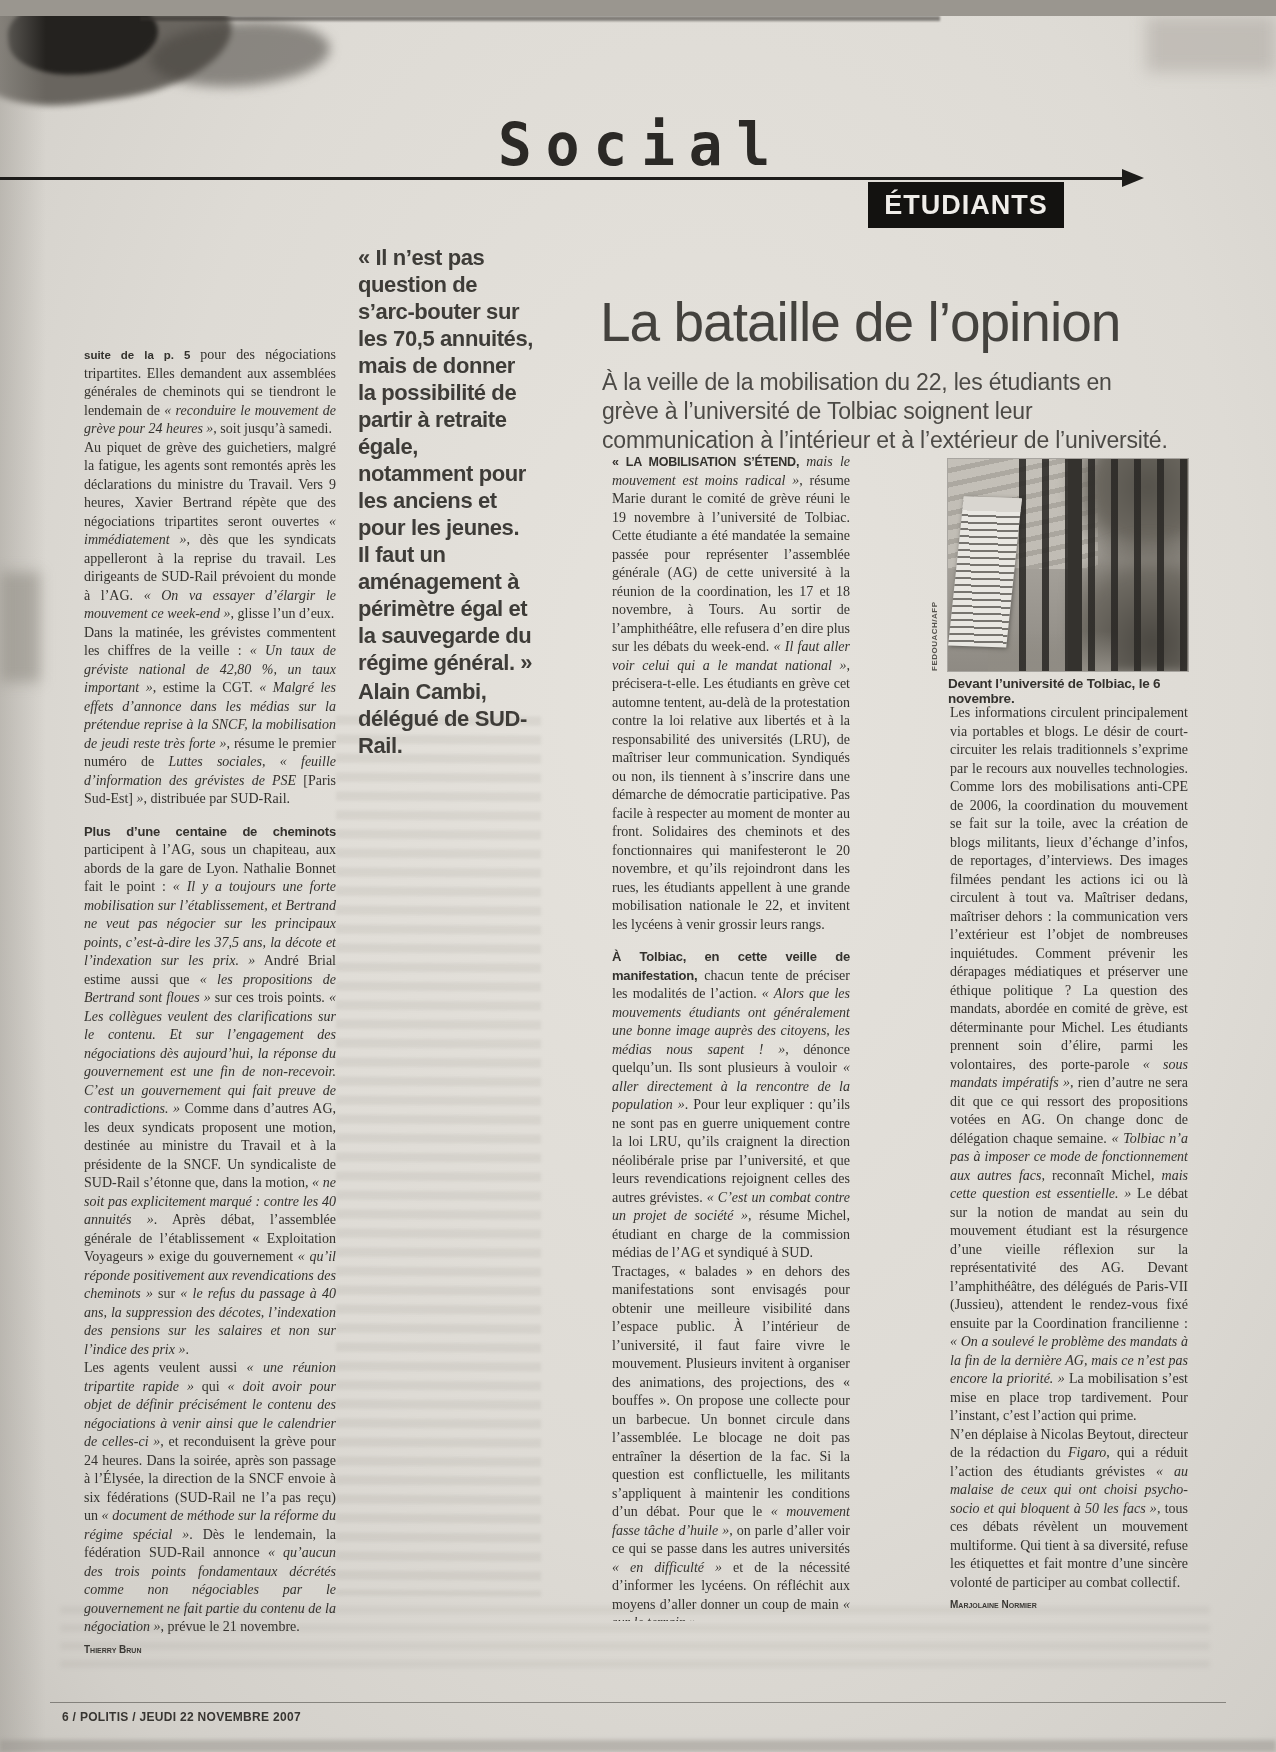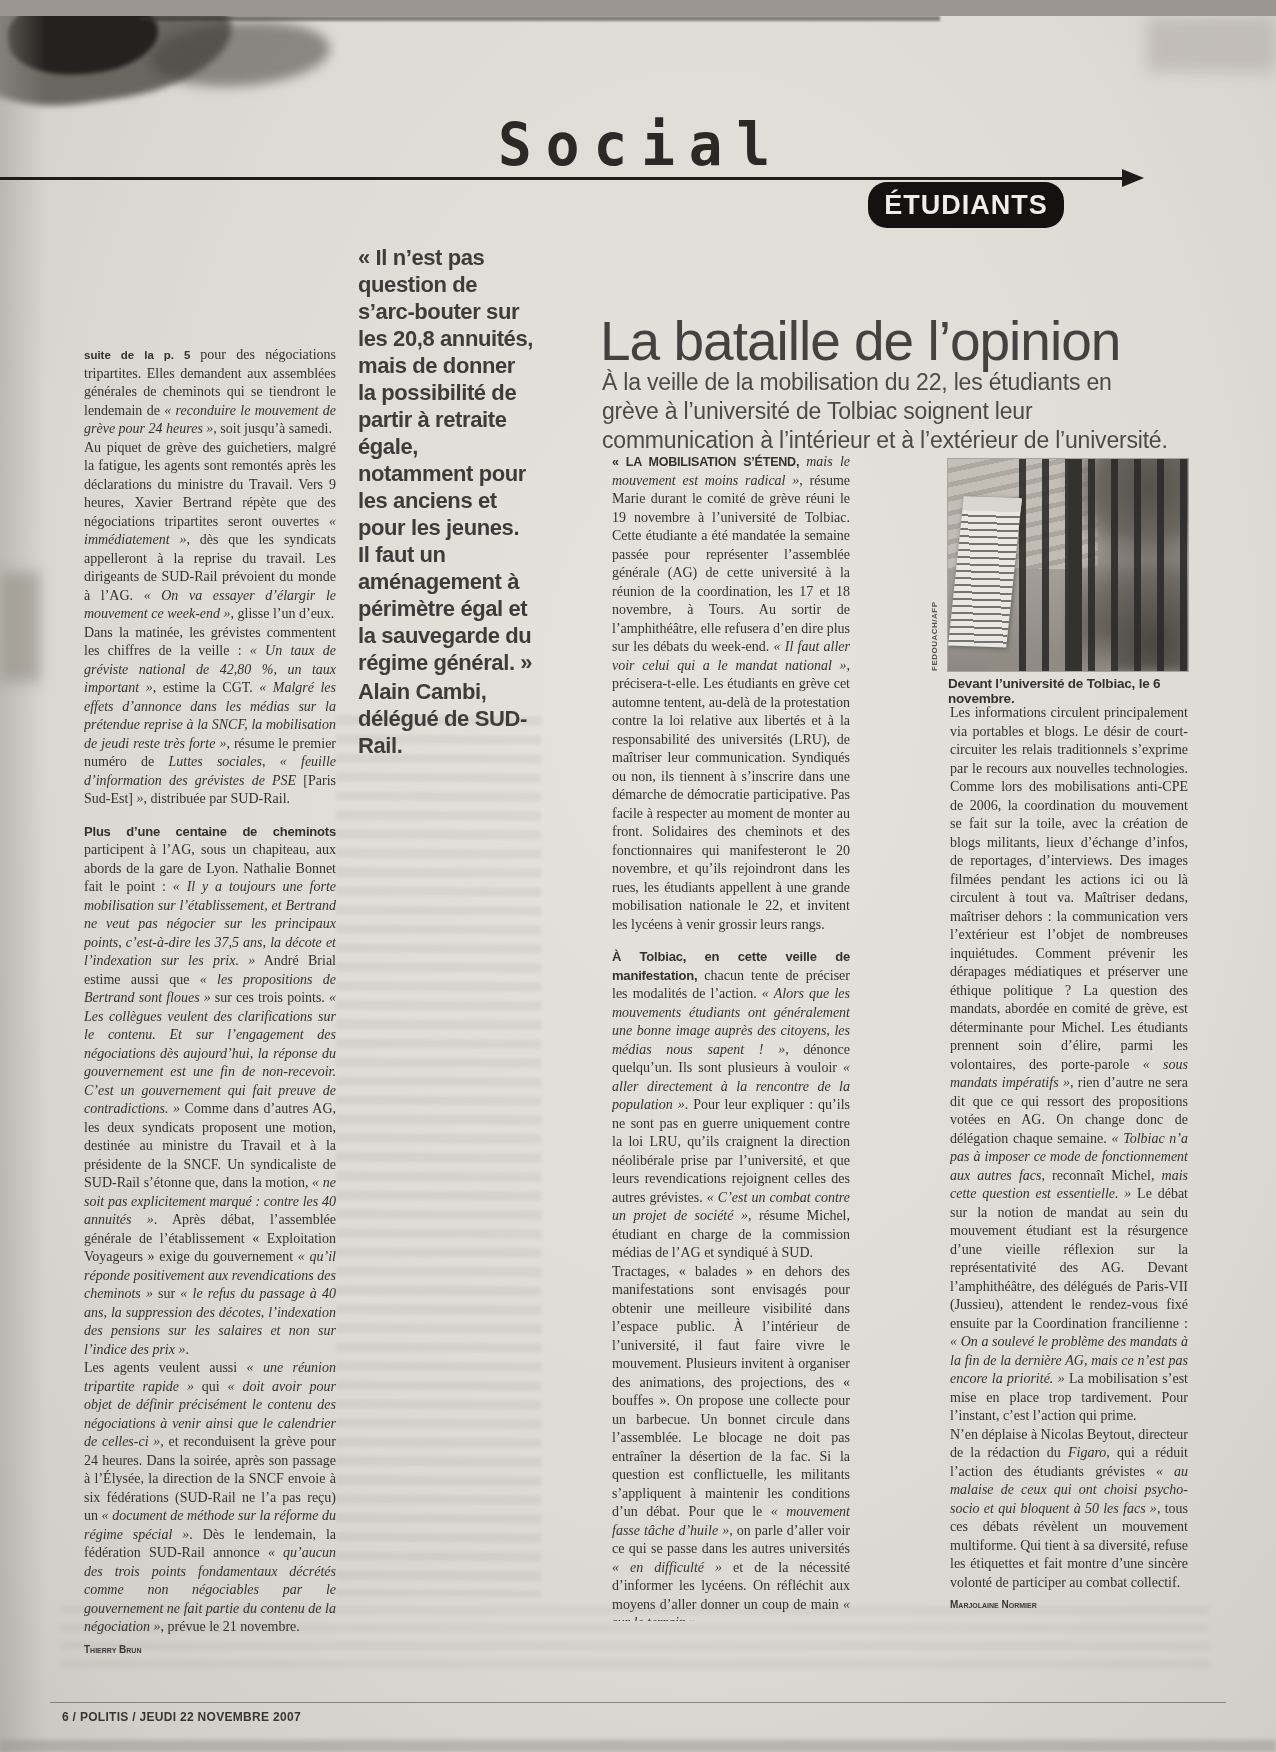--- a/index.html
+++ b/index.html
@@ -32,21 +32,21 @@
     font-size:56px;font-weight:600;letter-spacing:14px;color:#2b2926;
     transform:scaleY(1.04);
   }
   .arrow-rule{position:absolute;left:0;top:161px;width:1128px;height:3px;background:#1d1c1a;}
   .arrow-head{position:absolute;left:1122px;top:153px;width:0;height:0;
     border-left:22px solid #1d1c1a;border-top:9px solid transparent;border-bottom:9px solid transparent;}
   .badge{
     position:absolute;left:868px;top:166px;width:196px;height:46px;background:#131210;
     display:flex;align-items:center;justify-content:center;
     font-family:"Liberation Sans","DejaVu Sans",sans-serif;font-weight:bold;font-size:27px;
-    color:#efede9;letter-spacing:1px;border-radius:19px;
+    color:#efede9;letter-spacing:1px;
   }
   
   .serifcol{font-size:14px;line-height:18.5px;text-align:justify;}
   .seg-n{}
   .seg-i{font-style:italic;}
   .seg-b{font-family:"Liberation Sans","DejaVu Sans",sans-serif;font-weight:bold;font-size:13px;letter-spacing:-.2px;}
   .seg-bc{font-family:"Liberation Sans","DejaVu Sans",sans-serif;font-weight:bold;font-size:12.5px;letter-spacing:-.2px;}
   .seg-lead-note{font-family:"Liberation Sans","DejaVu Sans",sans-serif;font-weight:bold;font-size:11.5px;}
   .gap-before{margin-top:14px;}
   p{margin:0;}
@@ -63,21 +63,21 @@
   }
   
   .pullquote{
     position:absolute;left:358px;top:228px;width:176px;
     font-family:"Liberation Sans","DejaVu Sans",sans-serif;font-weight:bold;
     font-size:22px;line-height:27px;color:#3e3c38;letter-spacing:-.4px;text-align:left;
   }
   .pullquote .attrib{margin-top:2px;}
   
   .headline{
-    position:absolute;left:600px;top:293px;width:660px;
+    position:absolute;left:600px;top:274px;width:660px;
     font-family:"Liberation Sans","DejaVu Sans",sans-serif;font-weight:normal;
     font-size:55px;letter-spacing:-1px;color:#44423e;
   }
   .standfirst{
     position:absolute;left:602px;top:352px;width:568px;
     font-family:"Liberation Sans","DejaVu Sans",sans-serif;
     font-size:23px;line-height:29px;color:#4c4a46;letter-spacing:-.2px;
   }
   .main-col1{position:absolute;left:612px;top:437px;width:238px;height:1168px;overflow:hidden;}
   .main-col2{position:absolute;left:950px;top:688px;width:238px;height:912px;overflow:hidden;}
@@ -132,21 +132,21 @@
   <div class="left-article serifcol">
     <p><span class="seg-lead-note">suite de la p. 5  </span><span class="seg-n">pour des négociations tripartites. Elles demandent aux assemblées générales de cheminots qui se tiendront le lendemain de </span><span class="seg-i">« reconduire le mouvement de grève pour 24 heures »</span><span class="seg-n">, soit jusqu’à samedi.</span></p>
     <p><span class="seg-n">Au piquet de grève des guichetiers, malgré la fatigue, les agents sont remontés après les déclarations du ministre du Travail. Vers 9 heures, Xavier Bertrand répète que des négociations tripartites seront ouvertes </span><span class="seg-i">« immédiatement »</span><span class="seg-n">, dès que les syndicats appelleront à la reprise du travail. Les dirigeants de SUD-Rail prévoient du monde à l’AG. </span><span class="seg-i">« On va essayer d’élargir le mouvement ce week-end »</span><span class="seg-n">, glisse l’un d’eux.</span></p>
     <p><span class="seg-n">Dans la matinée, les grévistes commentent les chiffres de la veille : </span><span class="seg-i">« Un taux de gréviste national de 42,80 %, un taux important »</span><span class="seg-n">, estime la CGT. </span><span class="seg-i">« Malgré les effets d’annonce dans les médias sur la prétendue reprise à la SNCF, la mobilisation de jeudi reste très forte »</span><span class="seg-n">, résume le premier numéro de </span><span class="seg-i">Luttes sociales</span><span class="seg-n">, </span><span class="seg-i">« feuille d’information des grévistes de PSE </span><span class="seg-n">[Paris Sud-Est]</span><span class="seg-i"> »</span><span class="seg-n">, distribuée par SUD-Rail.</span></p>
     <p class="gap-before"><span class="seg-b">Plus d’une centaine de cheminots </span><span class="seg-n">participent à l’AG, sous un chapiteau, aux abords de la gare de Lyon. Nathalie Bonnet fait le point : </span><span class="seg-i">« Il y a toujours une forte mobilisation sur l’établissement, et Bertrand ne veut pas négocier sur les principaux points, c’est-à-dire les 37,5 ans, la décote et l’indexation sur les prix. »</span><span class="seg-n"> André Brial estime aussi que </span><span class="seg-i">« les propositions de Bertrand sont floues »</span><span class="seg-n"> sur ces trois points. </span><span class="seg-i">« Les collègues veulent des clarifications sur le contenu. Et sur l’engagement des négociations dès aujourd’hui, la réponse du gouvernement est une fin de non-recevoir. C’est un gouvernement qui fait preuve de contradictions. »</span><span class="seg-n"> Comme dans d’autres AG, les deux syndicats proposent une motion, destinée au ministre du Travail et à la présidente de la SNCF. Un syndicaliste de SUD-Rail s’étonne que, dans la motion, </span><span class="seg-i">« ne soit pas explicitement marqué : contre les 40 annuités »</span><span class="seg-n">. Après débat, l’assemblée générale de l’établissement « Exploitation Voyageurs » exige du gouvernement </span><span class="seg-i">« qu’il réponde positivement aux revendications des cheminots »</span><span class="seg-n"> sur </span><span class="seg-i">« le refus du passage à 40 ans, la suppression des décotes, l’indexation des pensions sur les salaires et non sur l’indice des prix »</span><span class="seg-n">.</span></p>
     <p><span class="seg-n">Les agents veulent aussi </span><span class="seg-i">« une réunion tripartite rapide »</span><span class="seg-n"> qui </span><span class="seg-i">« doit avoir pour objet de définir précisément le contenu des négociations à venir ainsi que le calendrier de celles-ci »</span><span class="seg-n">, et reconduisent la grève pour 24 heures. Dans la soirée, après son passage à l’Élysée, la direction de la SNCF envoie à six fédérations (SUD-Rail ne l’a pas reçu) un </span><span class="seg-i">« document de méthode sur la réforme du régime spécial »</span><span class="seg-n">. Dès le lendemain, la fédération SUD-Rail annonce </span><span class="seg-i">« qu’aucun des trois points fondamentaux décrétés comme non négociables par le gouvernement ne fait partie du contenu de la négociation »</span><span class="seg-n">, prévue le 21 novembre.</span></p>
     <div class="byline">Thierry Brun</div>
   </div>
 
   <div class="pullquote">
-    <div>« Il n’est pas question de s’arc-bouter sur les 20,8 annuités, mais de donner la possibilité de partir à retraite égale, notamment pour les anciens et pour les jeunes. Il faut un aménagement à périmètre égal et la sauvegarde du régime général. »</div>
+    <div>« Il n’est pas question de s’arc-bouter sur les 70,5 annuités, mais de donner la possibilité de partir à retraite égale, notamment pour les anciens et pour les jeunes. Il faut un aménagement à périmètre égal et la sauvegarde du régime général. »</div>
     <div class="attrib">Alain Cambi, délégué de SUD-Rail.</div>
   </div>
 
   <div class="headline">La bataille de l’opinion</div>
   <div class="standfirst">À la veille de la mobilisation du 22, les étudiants en grève à l’université de Tolbiac soignent leur communication à l’intérieur et à l’extérieur de l’université.</div>
 
   <div class="main-col1 serifcol">
     <p><span class="seg-bc">« LA MOBILISATION S’ÉTEND, </span><span class="seg-i">mais le mouvement est moins radical »</span><span class="seg-n">, résume Marie durant le comité de grève réuni le 19 novembre à l’université de Tolbiac. Cette étudiante a été mandatée la semaine passée pour représenter l’assemblée générale (AG) de cette université à la réunion de la coordination, les 17 et 18 novembre, à Tours. Au sortir de l’amphithéâtre, elle refusera d’en dire plus sur les débats du week-end. </span><span class="seg-i">« Il faut aller voir celui qui a le mandat national »</span><span class="seg-n">, précisera-t-elle. Les étudiants en grève cet automne tentent, au-delà de la protestation contre la loi relative aux libertés et à la responsabilité des universités (LRU), de maîtriser leur communication. Syndiqués ou non, ils tiennent à s’inscrire dans une démarche de démocratie participative. Pas facile à respecter au moment de monter au front. Solidaires des cheminots et des fonctionnaires qui manifesteront le 20 novembre, et qu’ils rejoindront dans les rues, les étudiants appellent à une grande mobilisation nationale le 22, et invitent les lycéens à venir grossir leurs rangs.</span></p>
     <p class="gap-before"><span class="seg-b">À Tolbiac, en cette veille de manifestation, </span><span class="seg-n">chacun tente de préciser les modalités de l’action. </span><span class="seg-i">« Alors que les mouvements étudiants ont généralement une bonne image auprès des citoyens, les médias nous sapent ! »</span><span class="seg-n">, dénonce quelqu’un. Ils sont plusieurs à vouloir </span><span class="seg-i">« aller directement à la rencontre de la population »</span><span class="seg-n">. Pour leur expliquer : qu’ils ne sont pas en guerre uniquement contre la loi LRU, qu’ils craignent la direction néolibérale prise par l’université, et que leurs revendications rejoignent celles des autres grévistes. </span><span class="seg-i">« C’est un combat contre un projet de société »</span><span class="seg-n">, résume Michel, étudiant en charge de la commission médias de l’AG et syndiqué à SUD.</span></p>
     <p><span class="seg-n">Tractages, « balades » en dehors des manifestations sont envisagés pour obtenir une meilleure visibilité dans l’espace public. À l’intérieur de l’université, il faut faire vivre le mouvement. Plusieurs invitent à organiser des animations, des projections, des « bouffes ». On propose une collecte pour un barbecue. Un bonnet circule dans l’assemblée. Le blocage ne doit pas entraîner la désertion de la fac. Si la question est conflictuelle, les militants s’appliquent à maintenir les conditions d’un débat. Pour que le </span><span class="seg-i">« mouvement fasse tâche d’huile »</span><span class="seg-n">, on parle d’aller voir ce qui se passe dans les autres universités </span><span class="seg-i">« en difficulté »</span><span class="seg-n"> et de la nécessité d’informer les lycéens. On réfléchit aux moyens d’aller donner un coup de main </span><span class="seg-i">« sur le terrain »</span><span class="seg-n">.</span></p>

